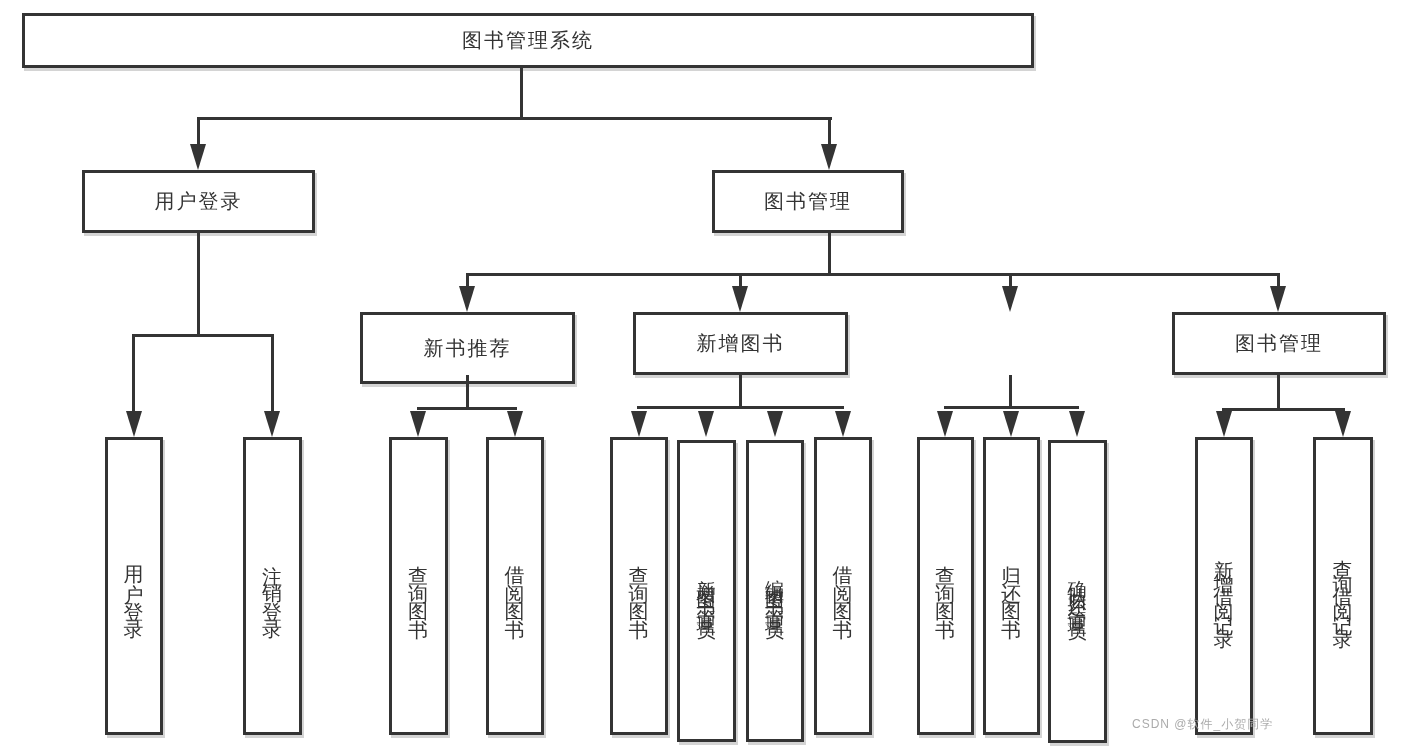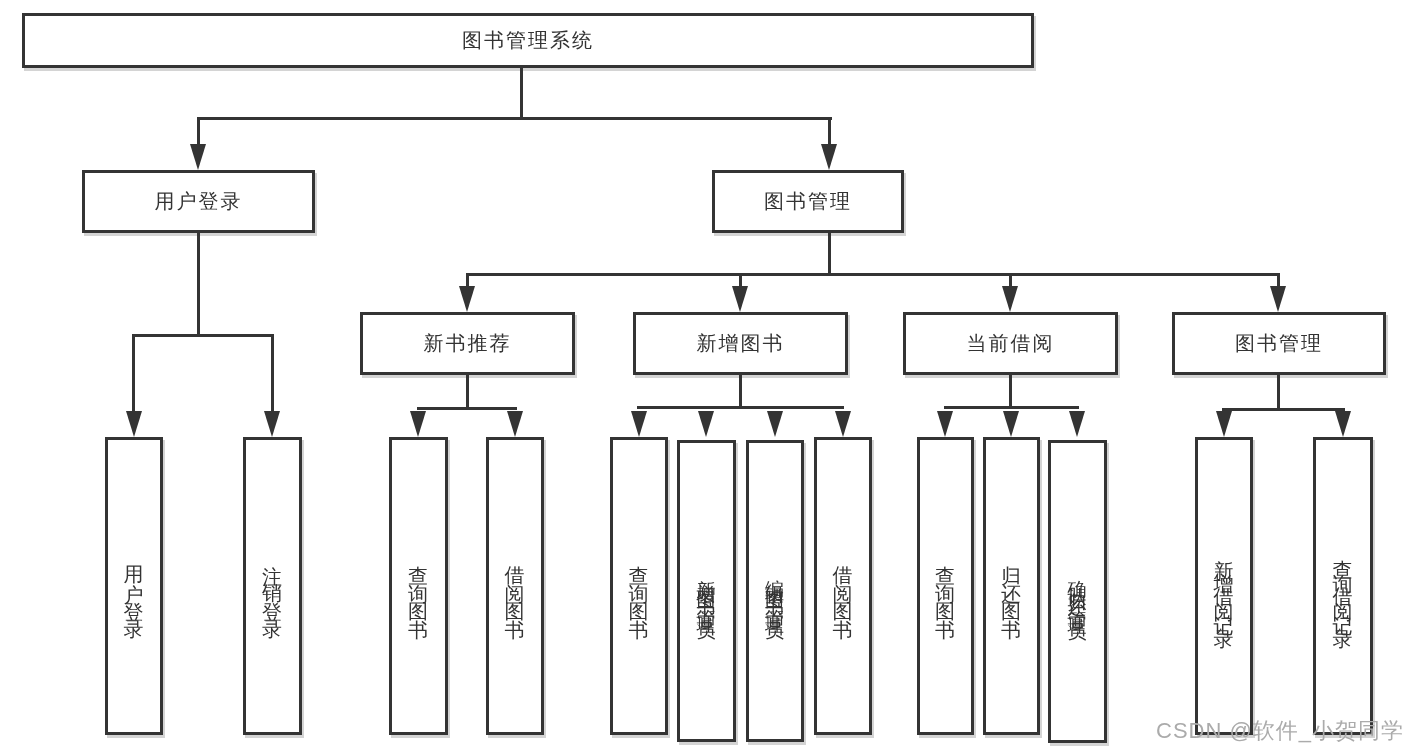--- a/index.html
+++ b/index.html
@@ -23,52 +23,49 @@
   .ls6{letter-spacing:14px;}
   .ls9{letter-spacing:6px;font-size:19px;}
   .vl{position:absolute;width:3px;background:#343434;}
   .hl{position:absolute;height:3px;background:#343434;}
   .ah{
     position:absolute;width:0;height:0;
     border-left:8px solid transparent;border-right:8px solid transparent;
     border-top:26px solid #343434;
   }
   #watermark{
-    position:absolute;left:1156px;top:716px;
-    font-size:22px;color:#ababab;letter-spacing:1px;white-space:nowrap;
+    position:absolute;left:1132px;top:716px;
+    font-size:12px;color:#ababab;letter-spacing:1px;white-space:nowrap;
   }
 </style>
 </head>
 <body>
 
 <div id="canvas">
 
   <div class="nbox" style="left:22px;top:13px;width:1012px;height:55px">
     <span>图书管理系统</span>
   </div>
 
   <div class="nbox" style="left:82px;top:170px;width:233px;height:63px">
     <span>用户登录</span>
   </div>
 
   <div class="nbox" style="left:712px;top:170px;width:192px;height:63px">
     <span>图书管理</span>
   </div>
 
-  <div class="nbox" style="left:360px;top:312px;width:215px;height:63px">
+  <div class="nbox" style="left:360px;top:312px;width:215px;height:72px">
     <span>新书推荐</span>
   </div>
 
   <div class="nbox" style="left:633px;top:312px;width:215px;height:63px">
     <span>新增图书</span>
   </div>
 
-  <div class="nbox" style="left:903px;top:312px;width:215px;height:63px">
-    <span>当前借阅</span>
-  </div>
 
   <div class="nbox" style="left:1172px;top:312px;width:214px;height:63px">
     <span>图书管理</span>
   </div>
 
   <div class="nbox" style="left:105px;top:437px;width:58px;height:298px">
     <span class="vt ls4">用户登录</span>
   </div>
 
   <div class="nbox" style="left:243px;top:437px;width:59px;height:298px">

